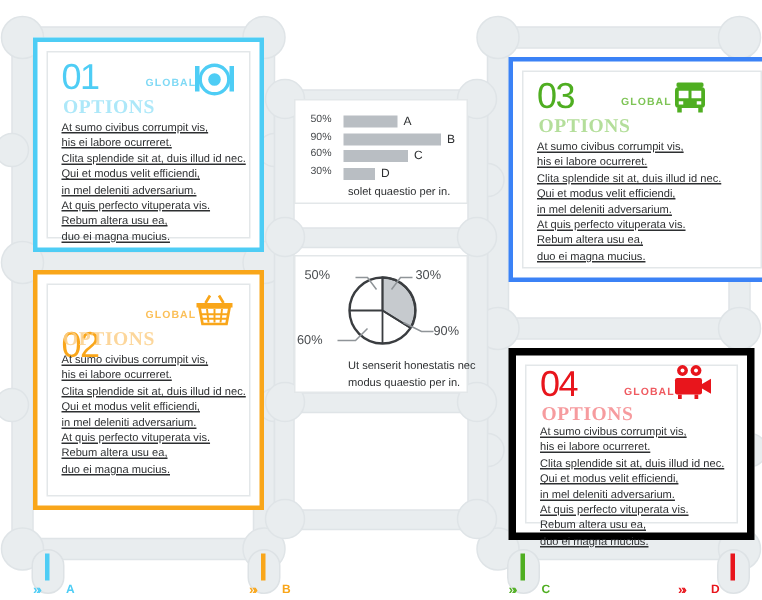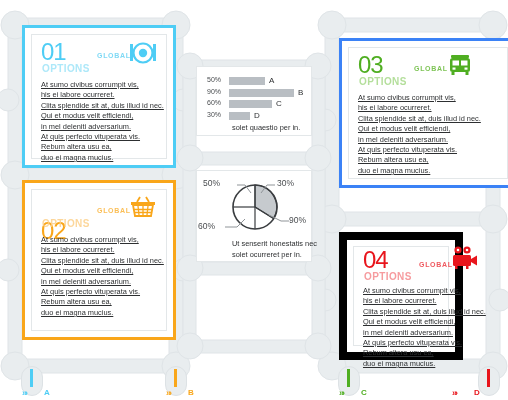--- a/index.html
+++ b/index.html
@@ -13,22 +13,22 @@
 
   
   .panel{position:absolute;background:#ffffff;box-sizing:border-box;}
   .panel .inner{position:absolute;left:6px;top:6px;right:6px;bottom:6px;
                 border:1px solid #e3e7e9;background:#fff;box-sizing:border-box;}
   .bignum{
     position:absolute;font-weight:normal;font-size:24px;letter-spacing:-1px;
     line-height:1;font-family:"Liberation Sans",sans-serif;
   }
   .optword{
-    position:absolute;font-size:10px;font-weight:bold;letter-spacing:.4px;
-    font-family:Liberation Sans, sans-serif;opacity:.85;
+    position:absolute;font-size:13px;font-weight:bold;letter-spacing:.4px;
+    font-family:Liberation Serif, serif;opacity:.85;
   }
   .globalword{
     position:absolute;font-size:7px;font-weight:bold;letter-spacing:.7px;
     font-family:"Liberation Sans",sans-serif;
   }
   .bodytext{
     position:absolute;font-size:7.4px;line-height:10.4px;color:#2d2f31;
     font-family:"Liberation Sans",sans-serif;white-space:pre-line;text-decoration:underline;
   }
   .iconbox{position:absolute;}
@@ -185,21 +185,21 @@
     <div class="bodytext" style="left:16px;top:52px;width:125px;">At sumo civibus corrumpit vis,
 his ei labore ocurreret.
 Clita splendide sit at, duis illud id nec.
 Qui et modus velit efficiendi,
 in mel deleniti adversarium.
 At quis perfecto vituperata vis.
 Rebum altera usu ea,
 duo ei magna mucius.</div>
   </div>
 
-  <div class="panel" style="left:339px;top:232px;width:124px;height:128px;border:8px solid #000000;">
+  <div class="panel" style="left:339px;top:232px;width:164px;height:128px;border:5px solid #000000;">
     <div class="inner"></div>
     <div class="bignum" style="left:16px;top:8px;color:#e8151c;">04</div>
     <div class="optword" style="left:17px;top:31px;color:#f58a8e;">OPTIONS</div>
     <div class="globalword" style="left:72px;top:21px;color:#ef5a60;">GLOBAL</div>
     <div class="iconbox" style="left:103px;top:6px;width:28px;height:24px;">
       <svg viewBox="0 0 28 24" width="28" height="24">
         <circle cx="8" cy="4" r="3.6" fill="#e8151c"></circle>
         <circle cx="17" cy="4" r="3.6" fill="#e8151c"></circle>
         <circle cx="8" cy="4" r="1.3" fill="#ffffff"></circle>
         <circle cx="17" cy="4" r="1.3" fill="#ffffff"></circle>
@@ -263,21 +263,21 @@
       <path d="M54 22 L48 14 L40 14" fill="none" stroke="#8f9498" stroke-width="1"></path>
       <path d="M64 22 L70 14 L78 14" fill="none" stroke="#8f9498" stroke-width="1"></path>
       <path d="M72 44 L84 50 L92 50" fill="none" stroke="#8f9498" stroke-width="1"></path>
       <path d="M48 48 L40 56 L28 56" fill="none" stroke="#8f9498" stroke-width="1"></path>
     </svg>
     <div class="pielab" style="left:6px;top:7px;">50%</div>
     <div class="pielab" style="left:80px;top:7px;">30%</div>
     <div class="pielab" style="left:92px;top:44px;">90%</div>
     <div class="pielab" style="left:1px;top:50px;">60%</div>
     <div class="captxt" style="left:11px;top:68px;width:102px;">Ut senserit honestatis nec
-solet ocurreret per in.</div>
+modus quaestio per in.</div>
   </div>
 
   <div class="marker" style="left:21px;top:366px;">
     <div class="mk-body"></div>
     <div class="mk-bar" style="background:#4ecdf5;"></div>
   </div>
   <div class="mk-chev" style="left:22px;top:388px;color:#4ecdf5;">»›</div>
   <div class="mk-letter" style="left:44px;top:388px;color:#4ecdf5;">A</div>
 
   <div class="marker" style="left:165px;top:366px;">

